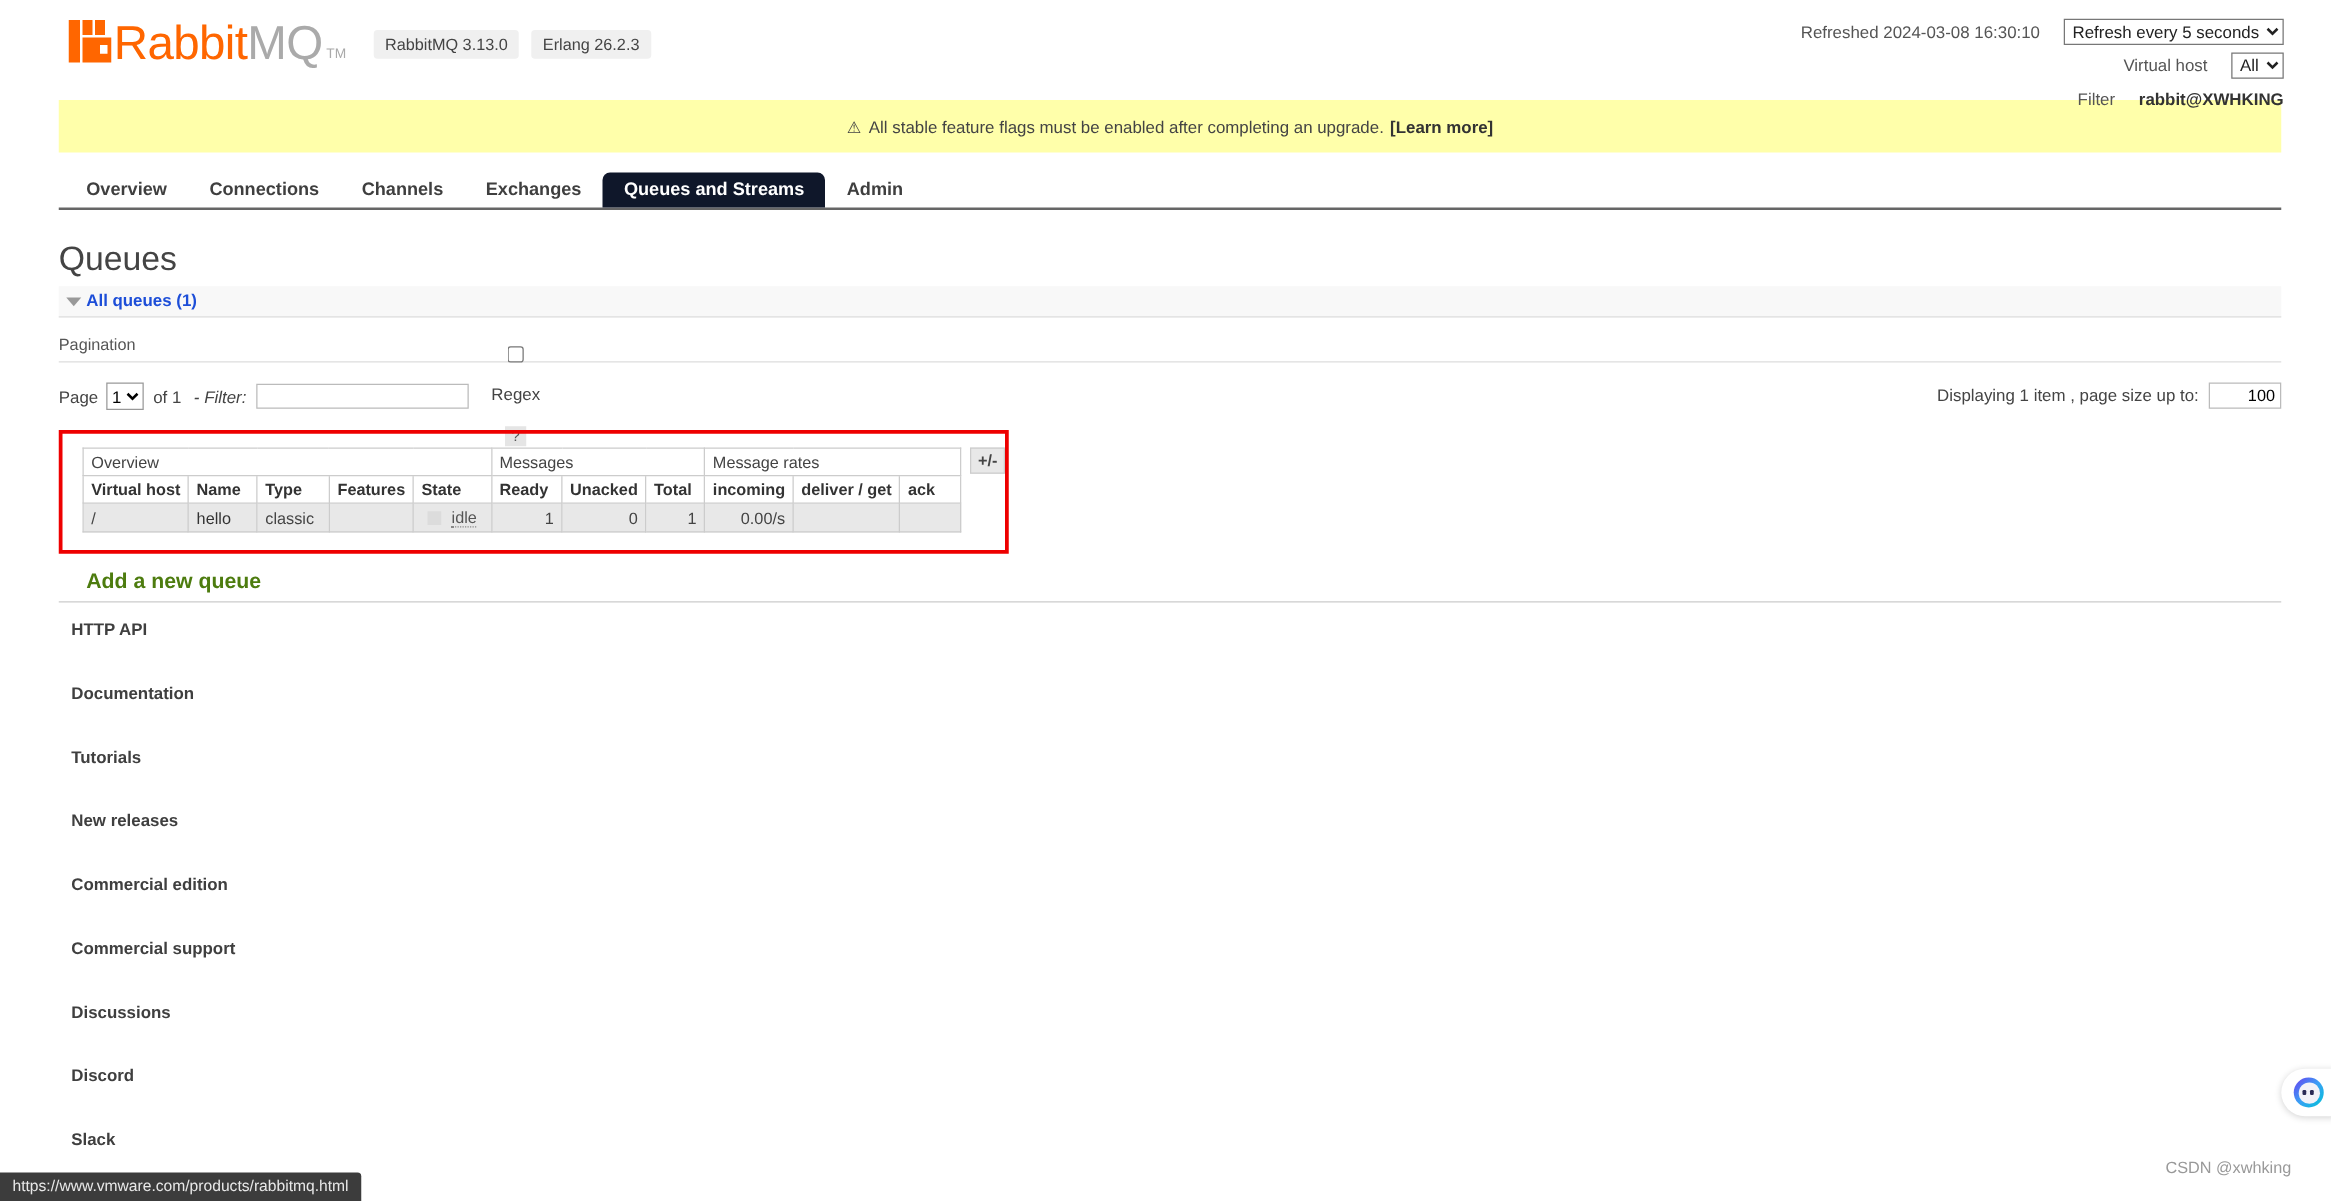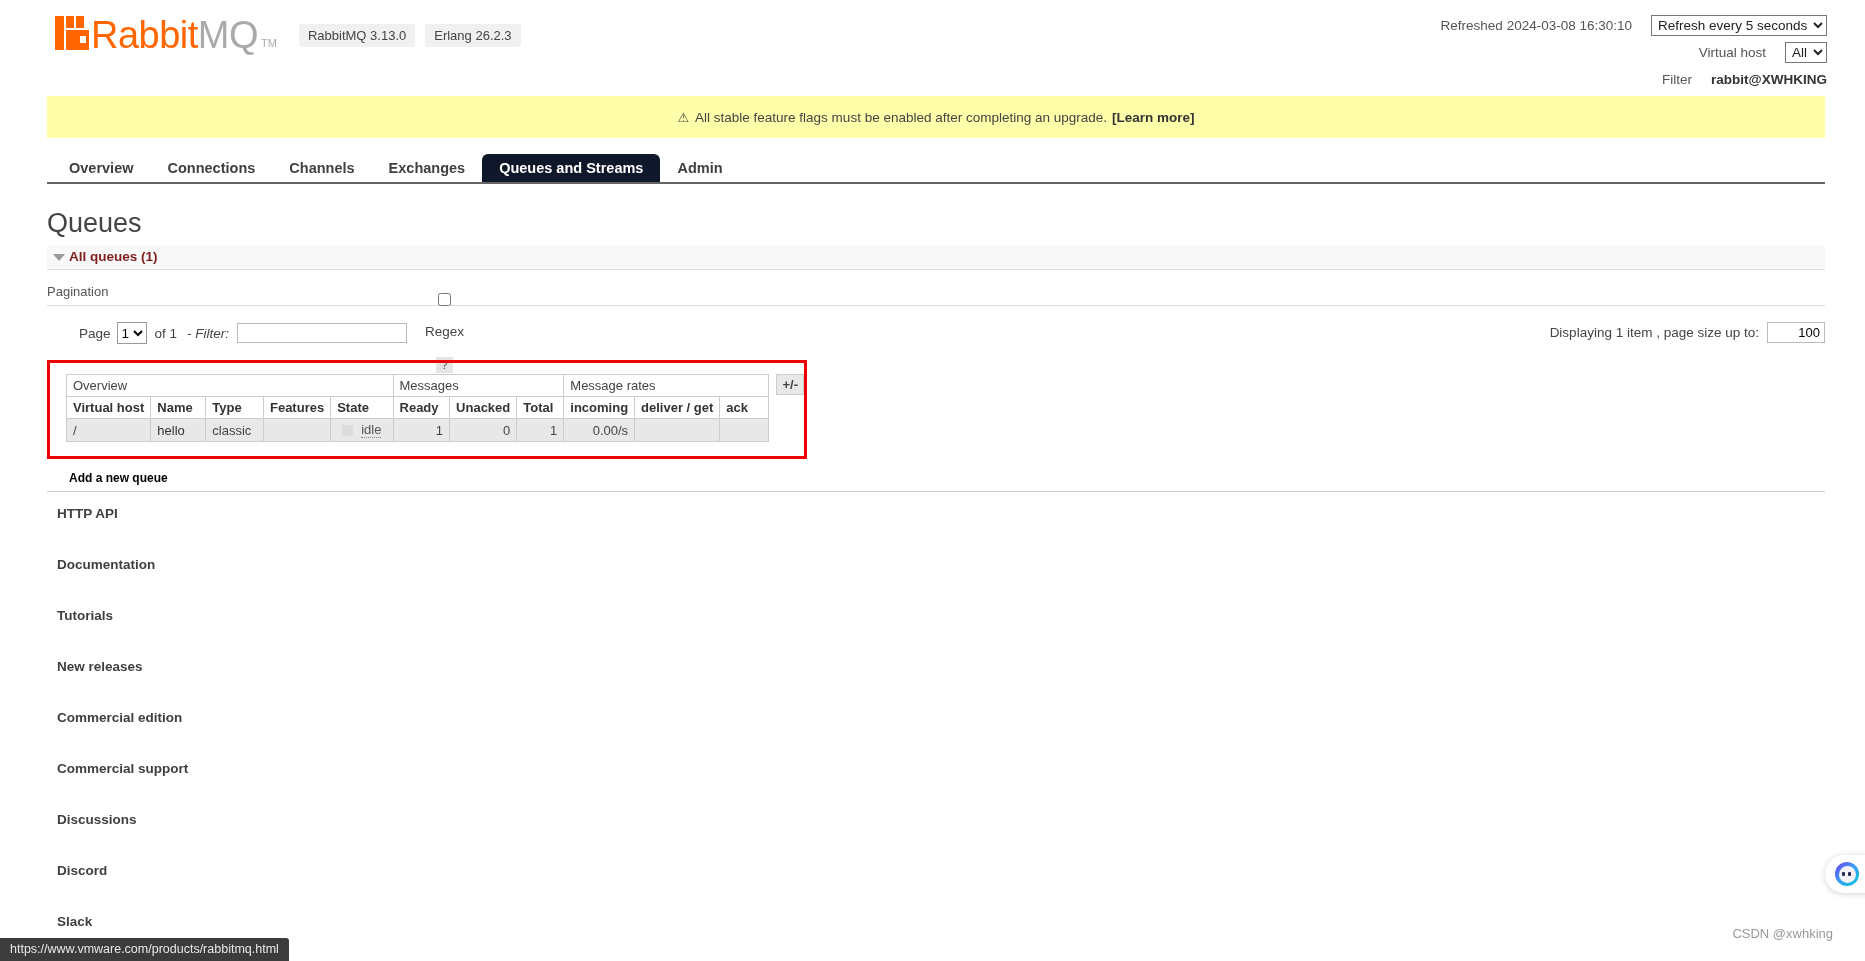--- a/index.html
+++ b/index.html
@@ -14,21 +14,21 @@
   #page {
     position: relative;
     width: 1865px; height: 961px;
     background: #fff;
   }
 
   
   #header {
     position: relative;
     padding: 14px 40px 0 43px;
-    height: 96px;
+    height: 80px;
   }
   .logo-wrap {
     position: absolute;
     left: 55px; top: 16px;
     display: flex;
     align-items: flex-end;
   }
   .logo-mark {
     position: relative;
     width: 34px; height: 34px;
@@ -166,21 +166,21 @@
     font-size: 27px;
     font-weight: 400;
     color: #444;
     margin: 24px 0 6px 0;
   }
   .section-head {
     border-bottom: 1px solid #ddd;
     background: #f8f8f8;
     font-size: 13.5px;
     font-weight: bold;
-    color: #7f1d1d;
+    color: #1d4ed8;
     padding: 4px 0 5px 22px;
     position: relative;
     cursor: pointer;
   }
   .section-head .arrow-down {
     position: absolute;
     left: 6px; top: 9px;
     width: 0; height: 0;
     border-left: 6px solid transparent;
     border-right: 6px solid transparent;
@@ -196,21 +196,20 @@
 
   
   .pag-row {
     display: flex;
     align-items: center;
     margin-top: 14px;
     font-size: 13.5px;
     color: #444;
     position: relative;
     height: 26px;
-    margin-left: 32px;
   }
   .pag-row .lbl { margin-right: 6px; }
   select.page-select {
     font-family: "Liberation Sans", sans-serif;
     font-size: 13.5px;
     height: 22px;
     border: 1px solid #999;
     background: #fff;
   }
   .of-text { margin: 0 10px 0 8px; }
@@ -323,23 +322,23 @@
     font-weight: bold;
     color: #444;
     padding: 2px 5px;
     cursor: pointer;
     line-height: 15px;
   }
   .table-flex { display: flex; align-items: flex-start; }
 
   .add-queue {
     margin-top: 8px;
-    font-size: 12px;
-    font-weight: bold;
-    color: #000000;
+    font-size: 17px;
+    font-weight: bold;
+    color: #4d7c0f;
     padding: 4px 0 6px 22px;
     position: relative;
     cursor: pointer;
   }
 
   
   #footer {
     margin: 0 40px 0 47px;
     border-top: 1px solid #ccc;
     padding-top: 14px;

